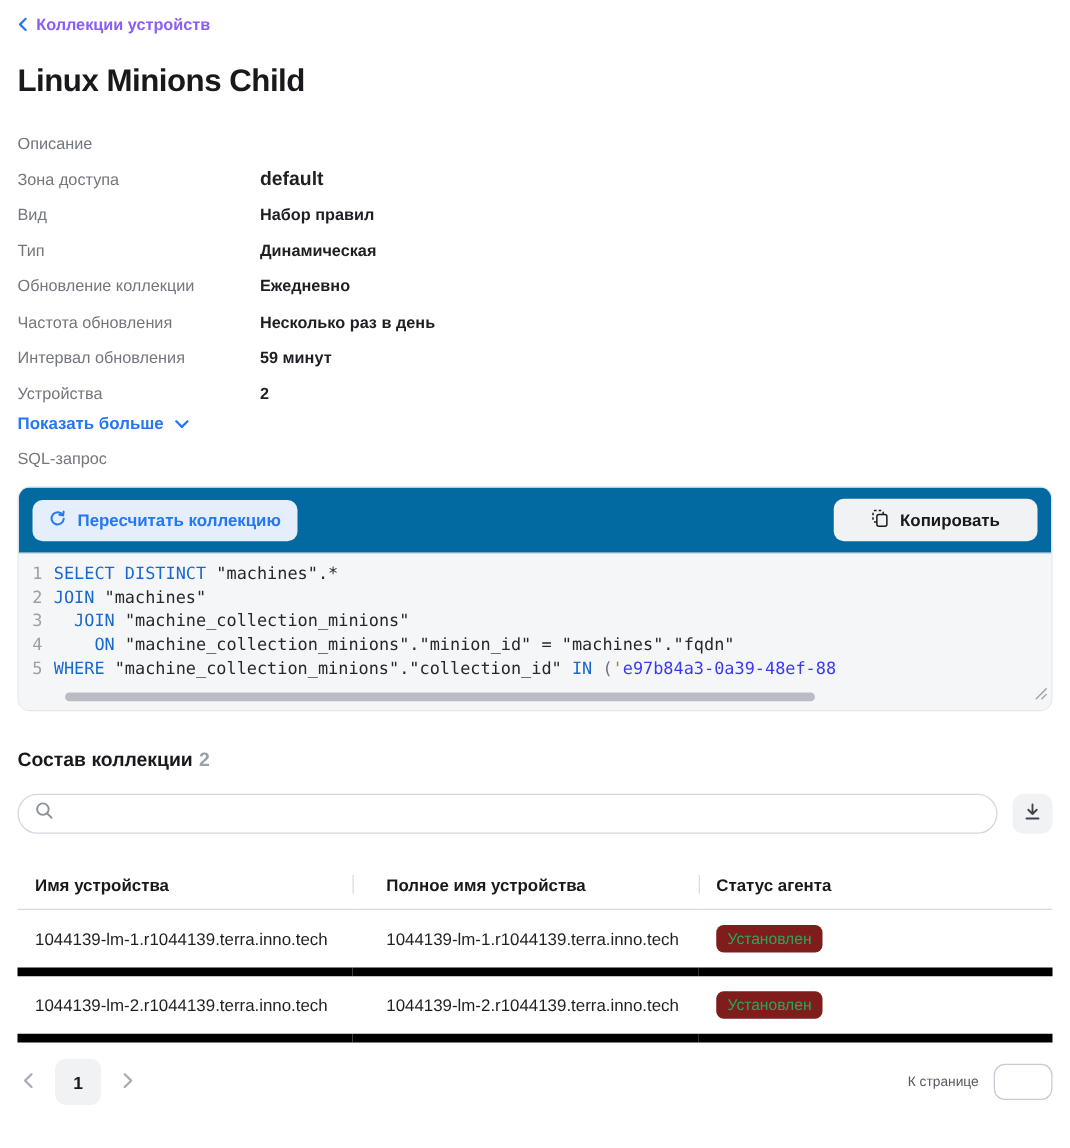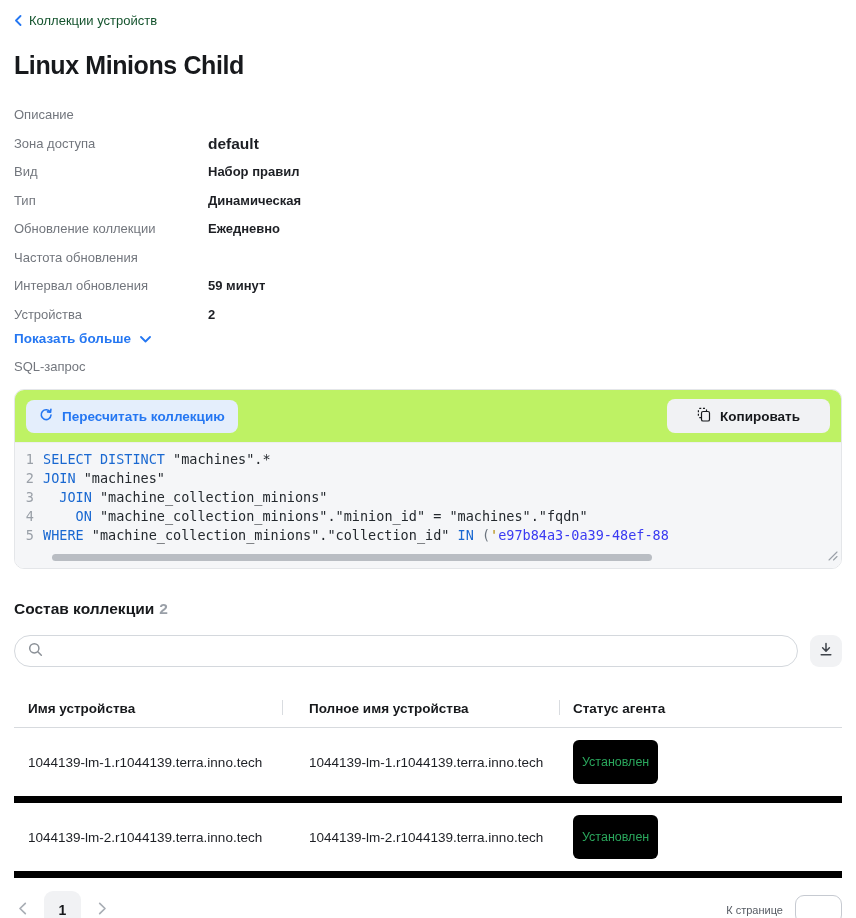--- a/index.html
+++ b/index.html
@@ -1,22 +1,22 @@
 <!DOCTYPE html>
 <html><head>
 <meta charset="utf-8">
 <style>
   * { margin:0; padding:0; box-sizing:border-box; }
   html,body { width:856px; height:918px; overflow:hidden; background:#fff;
     font-family:"Liberation Sans", sans-serif; color:#1d1f24; }
   .page { padding:12px 14px 0; }
 
   
-  .breadcrumb { display:inline-flex; align-items:center; gap:7px; color:#14532d;
-    font-size:13px; font-weight:400; cursor:pointer; }
+  .breadcrumb { display:inline-flex; align-items:center; gap:7px; color:#8b5cf6;
+    font-size:13px; font-weight:700; cursor:pointer; }
   .breadcrumb svg { display:block; }
 
   
   .title { font-size:25px; font-weight:800; letter-spacing:-0.4px; color:#17191c;
     margin:21px 0 21px; }
 
   
   .prop-row { display:flex; align-items:flex-start; }
   .prop-label { width:194px; flex:none; color:#72767d; font-size:13px; line-height:28.5px; }
   .prop-value { font-weight:700; font-size:13px; line-height:28.5px; color:#1d1f24; }
@@ -25,21 +25,21 @@
   .copy-icon { color:#8a8f98; cursor:pointer; vertical-align:-2px; margin-left:5px; display:inline-block; }
 
   .show-more { display:inline-flex; align-items:center; gap:9px; color:#2577f2;
     font-size:13.5px; font-weight:700; margin:2px 0 13px; cursor:pointer; }
 
   .sql-label { color:#72767d; font-size:13px; margin-bottom:15px; }
 
   
   .sql-panel { width:828px; border:1px solid #e4e6e9; border-radius:10px; overflow:hidden; }
   .panel-header { display:flex; justify-content:space-between; align-items:center;
-    padding:9px 11px; background:#bef264; border-bottom:1px solid #eceef0; }
+    padding:9px 11px; background:#0369a1; border-bottom:1px solid #eceef0; }
   .btn-recount { display:inline-flex; align-items:center; gap:9px; background:#e4eefc;
     color:#2577f2; border:none; border-radius:8px; padding:8px 13px;
     font-family:inherit; font-size:13.5px; font-weight:700; cursor:pointer; }
   .btn-copy { display:inline-flex; align-items:center; gap:9px; background:#f1f2f4;
     color:#17191c; border:none; border-radius:8px; padding:8px 30px;
     font-family:inherit; font-size:13.5px; font-weight:700; cursor:pointer; }
   .code-area { background:#f5f6f8; position:relative; padding:7px 0 2px;
     font-family:"DejaVu Sans Mono", monospace; font-size:13.5px; line-height:19px; color:#24292e; }
   .code-line { display:flex; white-space:pre; }
   .line-no { width:28px; flex:none; text-align:right; padding-right:9px; color:#9aa0a8; }
@@ -70,22 +70,22 @@
   
   table { width:828px; border-collapse:collapse; }
   th { text-align:left; font-size:13.5px; font-weight:700; color:#17191c;
     padding:10px 14px 11px; border-bottom:1px solid #d7dade; position:relative; }
   th + th::before { content:''; position:absolute; left:0; top:9px; height:15px; width:1px; background:#d9dce0; }
   th:nth-child(1) { width:268px; }
   th:nth-child(2) { width:277px; padding-left:27px; }
   th:nth-child(3) { padding-left:14px; }
   td { font-size:13.5px; color:#1d1f24; padding:12px 14px; border-bottom:7px solid #000000; }
   td:nth-child(2) { padding-left:27px; }
-  .badge { display:inline-block; background:#000000; color:#2aa65c; font-size:12.5px;
-    font-weight:500; padding:15px 9px; border-radius:6px; }
+  .badge { display:inline-block; background:#7f1d1d; color:#2aa65c; font-size:12.5px;
+    font-weight:500; padding:4px 9px; border-radius:6px; }
 
   
   .pagination { display:flex; align-items:center; margin-top:13px; width:828px; }
   .page-arrow { background:none; border:none; color:#a9aeb5; cursor:pointer; padding:4px; display:flex; }
   .page-current { width:37px; height:37px; margin:0 13px; background:#f1f2f4; border-radius:9px;
     display:flex; align-items:center; justify-content:center; font-size:14px; font-weight:700;
     color:#17191c; cursor:pointer; }
   .page-spacer { flex:1; }
   .goto-label { color:#565b63; font-size:11px; margin-right:12px; }
   .goto-input { width:47px; height:29px; border:1px solid #c6cad1; border-radius:9px;
@@ -123,20 +123,21 @@
       <div class="prop-row">
         <div class="prop-label">Тип</div>
         <div class="prop-value">Динамическая</div>
       </div>
       <div class="prop-row">
         <div class="prop-label">Обновление коллекции</div>
         <div class="prop-value">Ежедневно</div>
       </div>
       <div class="prop-row">
         <div class="prop-label">Частота обновления</div>
+        <div class="prop-value">Несколько раз в день</div>
       </div>
       <div class="prop-row">
         <div class="prop-label">Интервал обновления</div>
         <div class="prop-value">59 минут</div>
       </div>
       <div class="prop-row">
         <div class="prop-label">Устройства</div>
         <div class="prop-value">2</div>
       </div>
     </div>

